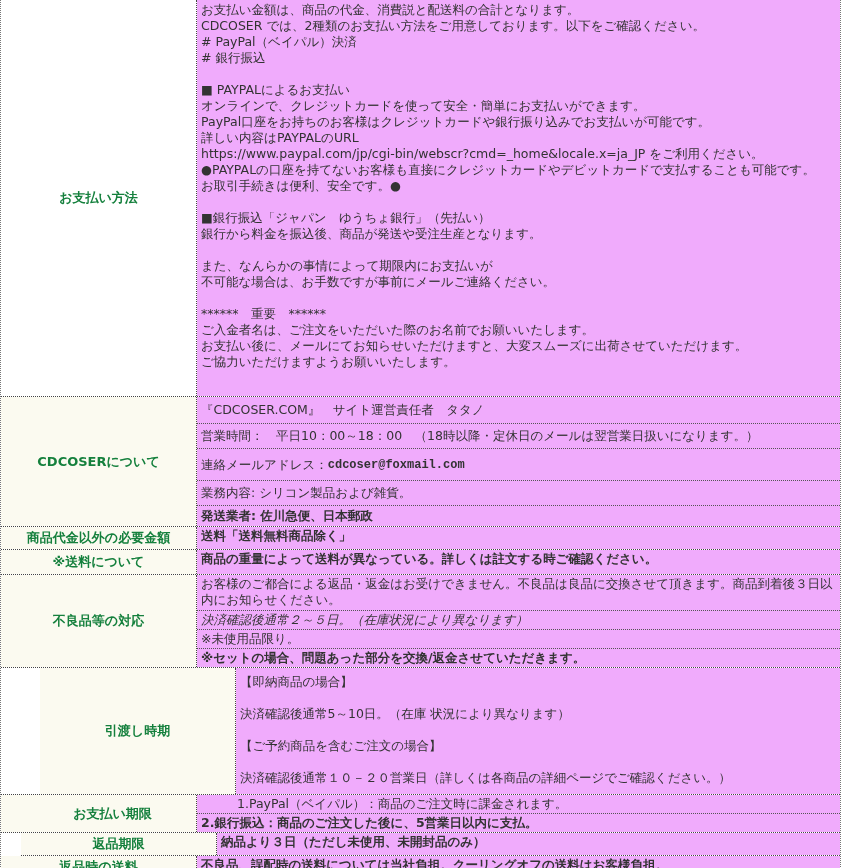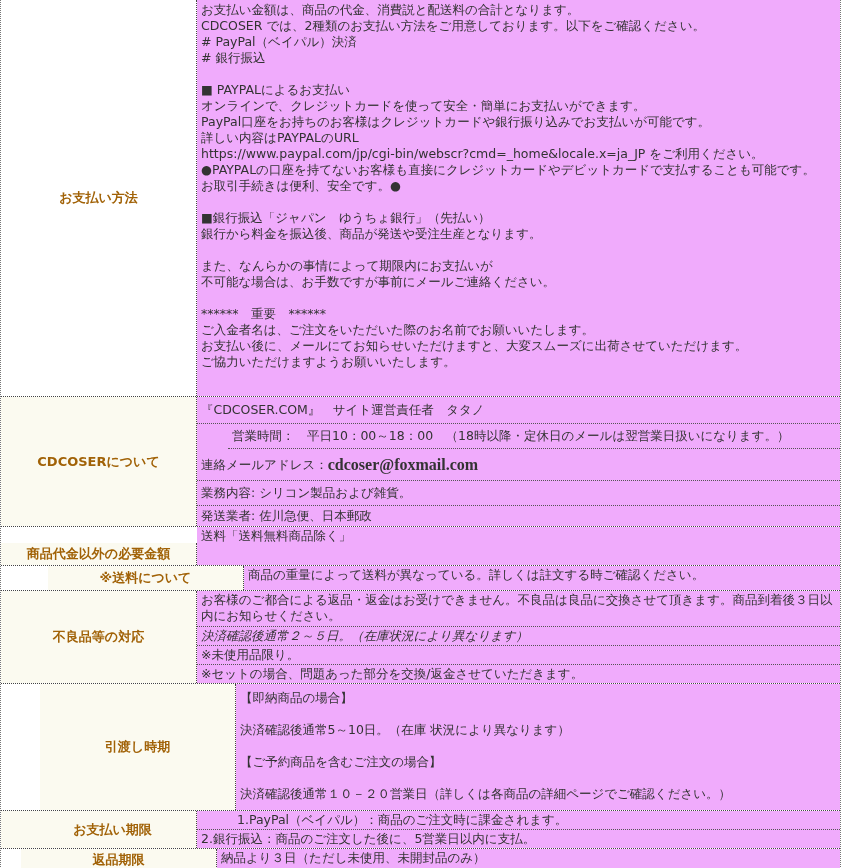--- a/index.html
+++ b/index.html
@@ -25,21 +25,21 @@
     flex: 0 0 196px;
     width: 196px;
     box-sizing: border-box;
     border-right: 1px dotted #444;
     display: flex;
     align-items: center;
     justify-content: center;
     text-align: center;
     font-weight: bold;
     font-size: 13px;
-    color: #a16207;
+    color: #15803d;
     padding: 2px 4px;
     background: #fbfaf0;
   }
   .label-cell.plain { background: #ffffff; }
   .content-cell {
     flex: 1 1 auto;
     min-width: 0;
     background: #f0abfc;
   }
   .text-block {
@@ -48,27 +48,27 @@
     padding: 2px 4px;
   }
   .subcell {
     box-sizing: border-box;
     border-bottom: 1px dotted #555;
     display: flex;
     align-items: center;
     line-height: 16px;
     padding: 1px 4px;
   }
-  .subcell:last-child { border-bottom: none; }
-  .email { font-weight: bold; font-family: Liberation Serif, serif; font-size: 16px; }
+  .subcell:last-child { border-bottom: none; font-weight: bold; }
+  .email { font-weight: bold; font-family: Liberation Mono, monospace; font-size: 12px; }
   
   .r-payment   { min-height: 396px; }
   .r-payment .text-block { padding-top: 2px; }
   .sc-site     { min-height: 27px; }
-  .sc-hours    { min-height: 25px; margin-left: 31px; }
+  .sc-hours    { min-height: 25px; }
   .sc-contact  { min-height: 32px; }
   .sc-business { min-height: 25px; }
   .sc-carrier  { min-height: 20px; }
   .r-fees      { min-height: 21px; }
   .r-shipfee   { min-height: 24px; }
   .sc-def-a    { min-height: 36px; align-items: flex-start; }
   .sc-def-b    { min-height: 16px; font-style: italic; }
   .sc-def-c    { min-height: 15px; }
   .sc-def-d    { min-height: 15px; }
   .r-delivery  { min-height: 126px; }
@@ -120,28 +120,28 @@
       <div class="subcell sc-contact">
         <span>連絡メールアドレス：</span>
         <span class="email">cdcoser@foxmail.com</span>
       </div>
       <div class="subcell sc-business">業務内容: シリコン製品および雑貨。</div>
       <div class="subcell sc-carrier">発送業者: 佐川急便、日本郵政</div>
     </div>
   </div>
 
   <div class="row r-fees">
-    <div class="label-cell" style="background: rgb(251, 250, 240); margin-top: 16px;">商品代金以外の必要金額</div>
+    <div class="label-cell" style="background: rgb(251, 250, 240);">商品代金以外の必要金額</div>
     <div class="content-cell">
       <div class="subcell">送料「送料無料商品除く」</div>
     </div>
   </div>
 
   <div class="row r-shipfee">
-    <div class="label-cell" style="background: rgb(251, 250, 240); margin-left: 47px;">※送料について</div>
+    <div class="label-cell" style="background: rgb(251, 250, 240);">※送料について</div>
     <div class="content-cell">
       <div class="subcell">商品の重量によって送料が異なっている。詳しくは註文する時ご確認ください。</div>
     </div>
   </div>
 
   <div class="row">
     <div class="label-cell" style="background: rgb(251, 250, 240);">不良品等の対応</div>
     <div class="content-cell">
       <div class="subcell sc-def-a">お客様のご都合による返品・返金はお受けできません。不良品は良品に交換させて頂きます。商品到着後３日以内にお知らせください。</div>
       <div class="subcell sc-def-b">決済確認後通常２～５日。（在庫状況により異なります）</div>

